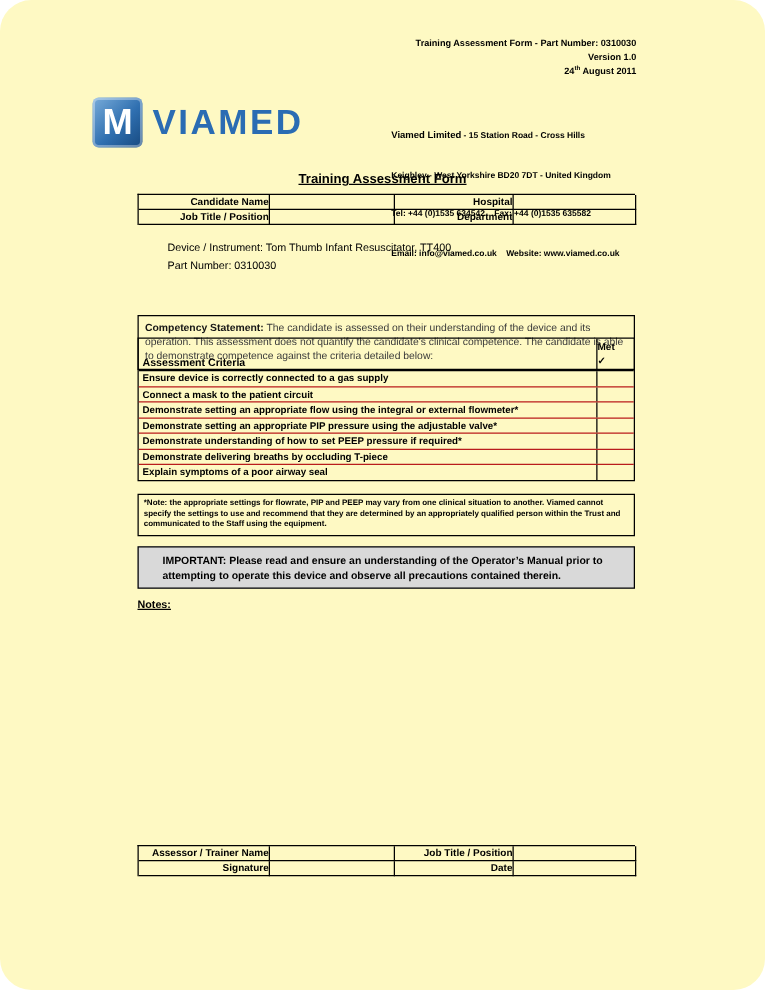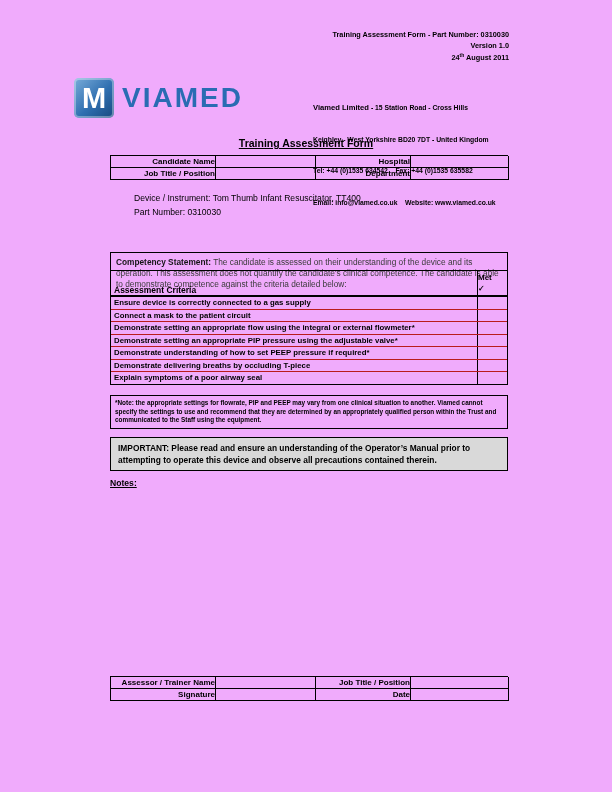--- a/index.html
+++ b/index.html
@@ -3,21 +3,21 @@
 <meta charset="utf-8">
 <style>
   html, body { margin: 0; padding: 0; background: #ffffff; }
   body {
     width: 612px; height: 792px;
     font-family: "Liberation Sans", sans-serif;
     color: #000;
     position: relative;
     overflow: hidden;
   }
-  .page { position: relative; width: 612px; height: 792px; background: #f0abfc; }
+  .page { position: relative; width: 612px; height: 792px; background: #fef9c3; border-radius: 25px; }
 
   
   .hdr {
     position: absolute; top: 30px; right: 103px;
     text-align: right; font-size: 7.3px; font-weight: bold; line-height: 1.5;
   }
   .hdr sup { font-size: 5px; }
 
   
   .logo-row { position: absolute; top: 78px; left: 74px; display: flex; align-items: center; }
@@ -103,21 +103,21 @@
   .footnote {
     position: absolute; top: 395px; left: 110px; width: 398px;
     border: 1px solid #000; box-sizing: border-box;
     padding: 3px 4px; font-size: 6.4px; font-weight: bold; line-height: 1.35;
   }
 
   
   .important {
     position: absolute; top: 437px; left: 110px; width: 398px;
     border: 1px solid #000; box-sizing: border-box; background: #d9d9d9;
-    padding: 4px 7px; font-size: 8.4px; font-weight: bold; line-height: 1.45;
+    padding: 4px 19px; font-size: 8.4px; font-weight: bold; line-height: 1.45;
   }
 
   
   .notes {
     position: absolute; top: 478px; left: 110px;
     font-size: 8.6px; font-weight: bold; text-decoration: underline;
   }
 </style>
 </head>
 <body>

